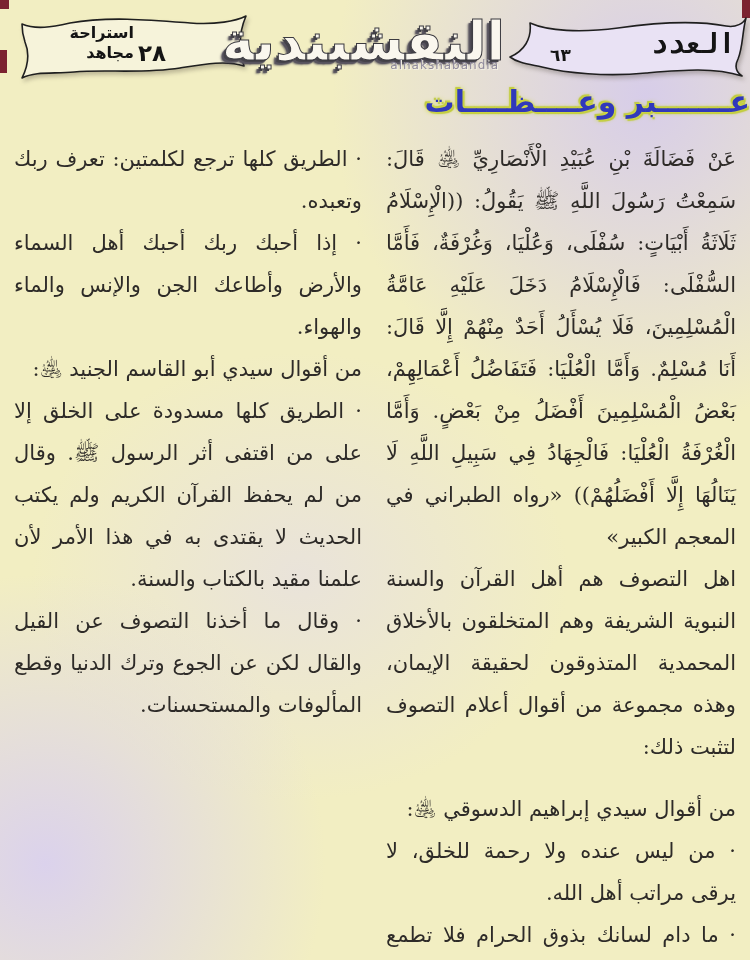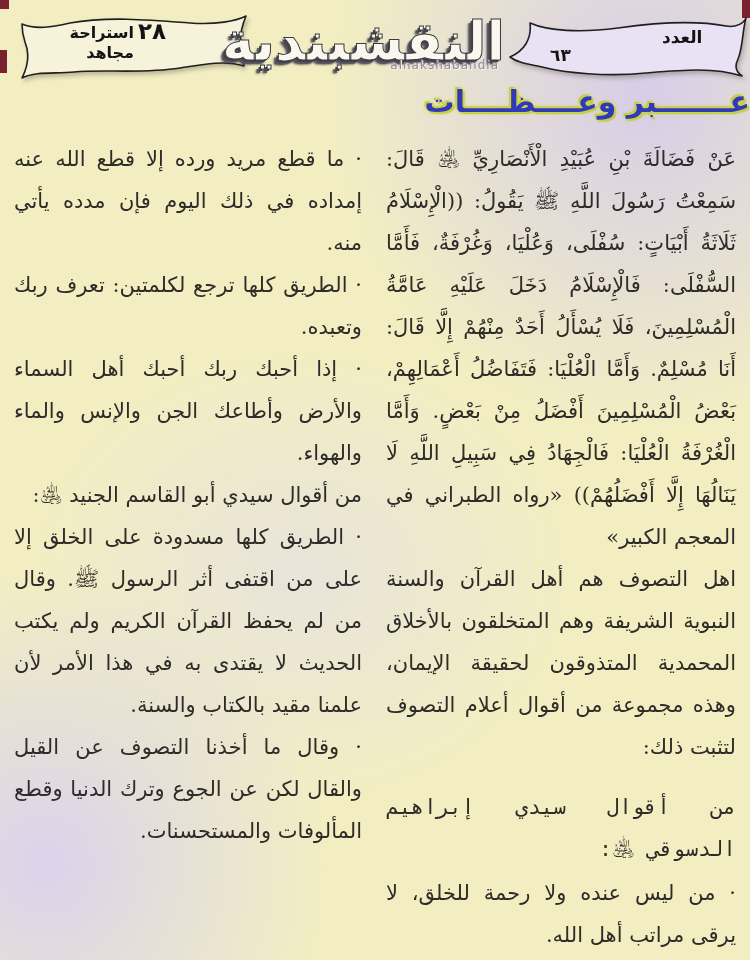--- a/index.html
+++ b/index.html
@@ -17,23 +17,23 @@
   .mark-tl{left:0;top:0;width:9px;height:9px;}
   .mark-left{left:0;top:50px;width:7px;height:23px;}
   .mark-tr{right:0;top:0;width:8px;height:18px;}
 
   
   .ribbon{position:absolute;}
   .ribbon svg{position:absolute;left:0;top:0;filter:drop-shadow(2px 3px 2px rgba(90,80,70,.35));}
   .ribbon .txt{position:absolute;direction:rtl;color:#141414;font-weight:bold;white-space:nowrap;}
   .ribbon-left{left:12px;top:14px;width:240px;height:66px;}
   .rb-two{left:30px;top:9px;width:92px;text-align:right;font-size:16px;line-height:20px;}
-  .rb-num{left:126px;top:4px;font-size:23px;}
+  .rb-num{left:126px;top:26px;font-size:23px;}
   .ribbon-right{left:502px;top:15px;width:245px;height:62px;}
-  .rr-label{left:160px;top:12px;font-size:17px;}
+  .rr-label{left:149px;top:12px;font-size:28px;font-family:Liberation Mono, monospace;}
   .rr-num{left:48px;top:15px;font-size:17px;margin-top:15px;}
 
   
   .logo{position:absolute;left:255px;top:0;width:250px;height:92px;direction:rtl;}
   .logo-ar{
     display:inline-block;margin-top:2px;font-size:54px;font-weight:bold;line-height:80px;
     color:#faf7ee;-webkit-text-stroke:1px #3b3a40;
     text-shadow:-2px 2px 0 #45434a,-4px 4px 1px #57535e,-5px 5px 2px rgba(60,55,70,.5);
   }
   .logo-en{
@@ -50,21 +50,21 @@
 
   
   .col{
     position:absolute;top:138px;direction:rtl;text-align:justify;
     font-family:"DejaVu Serif","DejaVu Sans",serif;
     font-size:21px;line-height:42px;color:#2e2b28;
   }
   .col p{margin:0;}
   .col-right{right:14px;width:350px;}
   .col-left{left:14px;width:348px;}
-  .gap-top{margin-top:20px !important;font-family:Liberation Mono, monospace;}
+  .gap-top{margin-top:20px !important;}
 </style>
 </head>
 <body>
 
 <div class="page">
 
   <div class="edge-mark mark-tl"></div>
   <div class="edge-mark mark-left"></div>
   <div class="edge-mark mark-tr"></div>
 
@@ -101,21 +101,20 @@
   <div class="col col-right">
     <p>عَنْ فَضَالَةَ بْنِ عُبَيْدِ الْأَنْصَارِيِّ ﵁ قَالَ: سَمِعْتُ رَسُولَ اللَّهِ ﷺ يَقُولُ: ((الْإِسْلَامُ ثَلَاثَةُ أَبْيَاتٍ: سُفْلَى، وَعُلْيَا، وَغُرْفَةٌ، فَأَمَّا السُّفْلَى: فَالْإِسْلَامُ دَخَلَ عَلَيْهِ عَامَّةُ الْمُسْلِمِينَ، فَلَا يُسْأَلُ أَحَدٌ مِنْهُمْ إِلَّا قَالَ: أَنَا مُسْلِمٌ. وَأَمَّا الْعُلْيَا: فَتَفَاضُلُ أَعْمَالِهِمْ، بَعْضُ الْمُسْلِمِينَ أَفْضَلُ مِنْ بَعْضٍ. وَأَمَّا الْغُرْفَةُ الْعُلْيَا: فَالْجِهَادُ فِي سَبِيلِ اللَّهِ لَا يَنَالُهَا إِلَّا أَفْضَلُهُمْ)) «رواه الطبراني في المعجم الكبير»</p>
     <p>اهل التصوف هم أهل القرآن والسنة النبوية الشريفة وهم المتخلقون بالأخلاق المحمدية المتذوقون لحقيقة الإيمان، وهذه مجموعة من أقوال أعلام التصوف لتثبت ذلك:</p>
     <p class="gap-top">من أقوال سيدي إبراهيم الدسوقي ﵁:</p>
     <p>· من ليس عنده ولا رحمة للخلق، لا يرقى مراتب أهل الله.</p>
     <p>· ما دام لسانك بذوق الحرام فلا تطمع أن تذوق شيئًا من الحكم والمعارف شيئًا.</p>
 
   </div>
 
   <div class="col col-left">
-    <p>· ما قطع مريد ورده إلا قطع الله عنه إمداده في ذلك اليوم فإن مدده يأتي منه.</p>
     <p>· الطريق كلها ترجع لكلمتين: تعرف ربك وتعبده.</p>
     <p>· إذا أحبك ربك أحبك أهل السماء والأرض وأطاعك الجن والإنس والماء والهواء.</p>
     <p>من أقوال سيدي أبو القاسم الجنيد ﵁:</p>
     <p>· الطريق كلها مسدودة على الخلق إلا على من اقتفى أثر الرسول ﷺ. وقال من لم يحفظ القرآن الكريم ولم يكتب الحديث لا يقتدى به في هذا الأمر لأن علمنا مقيد بالكتاب والسنة.</p>
     <p>· وقال ما أخذنا التصوف عن القيل والقال لكن عن الجوع وترك الدنيا وقطع المألوفات والمستحسنات.</p>
 
   </div>
 
 </div>
 

